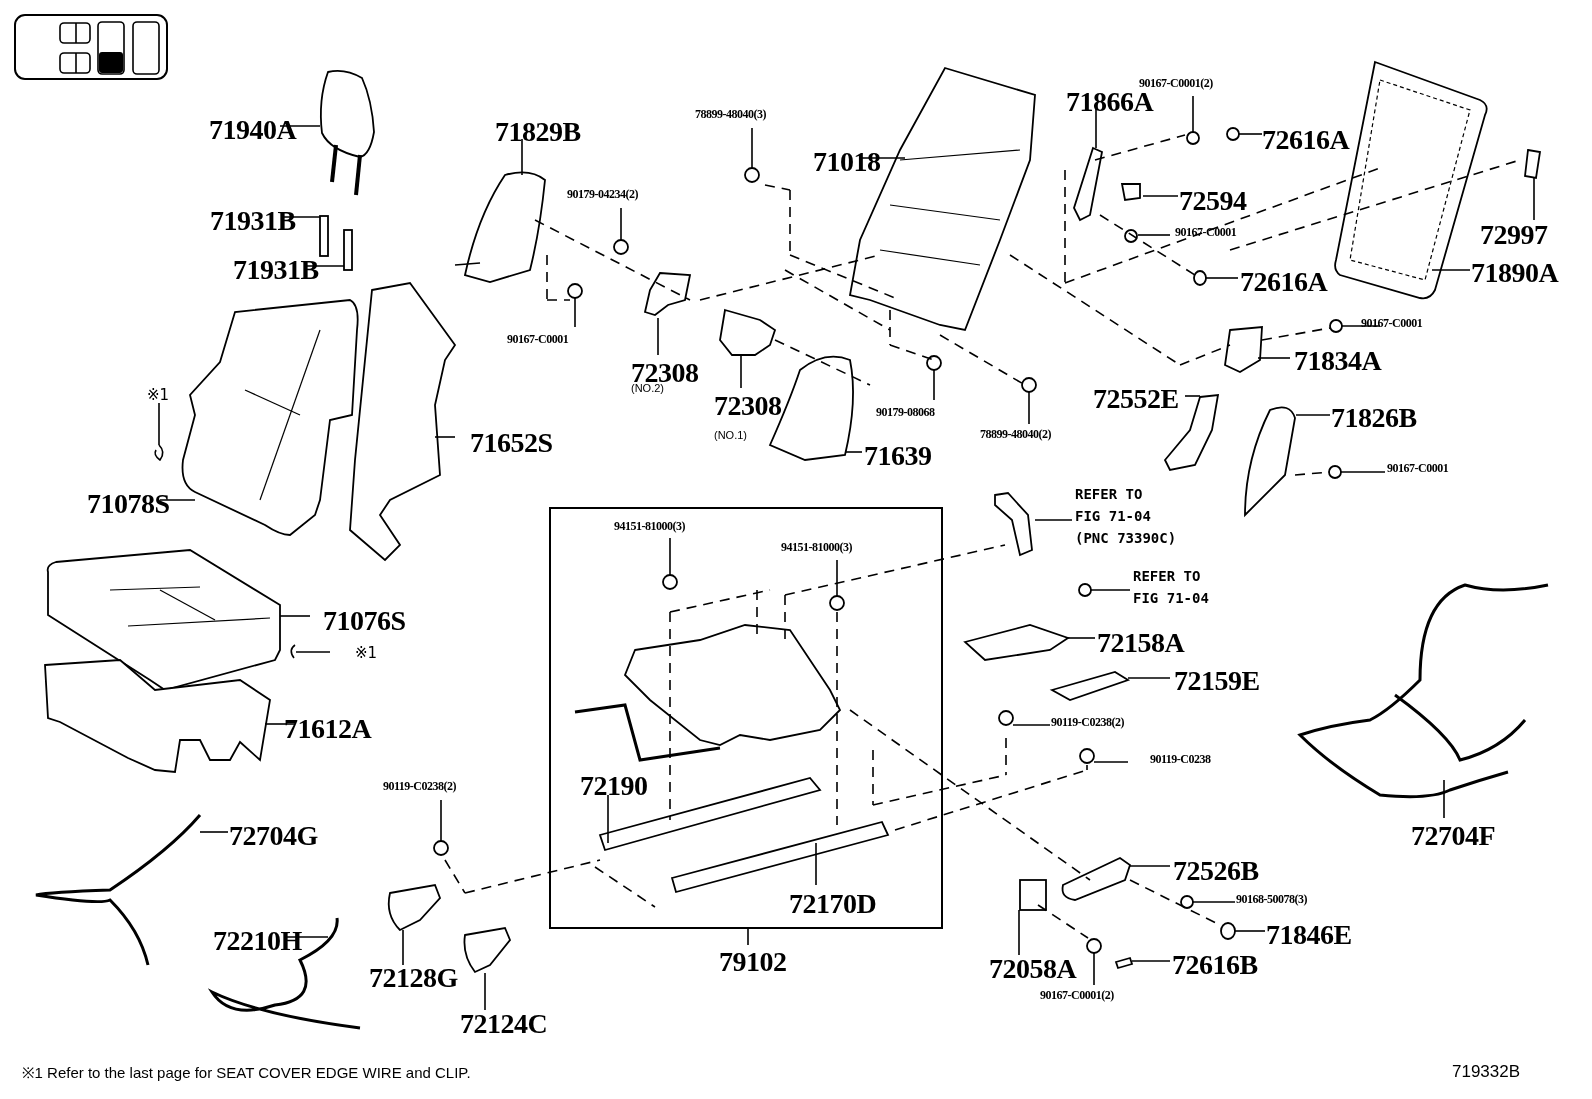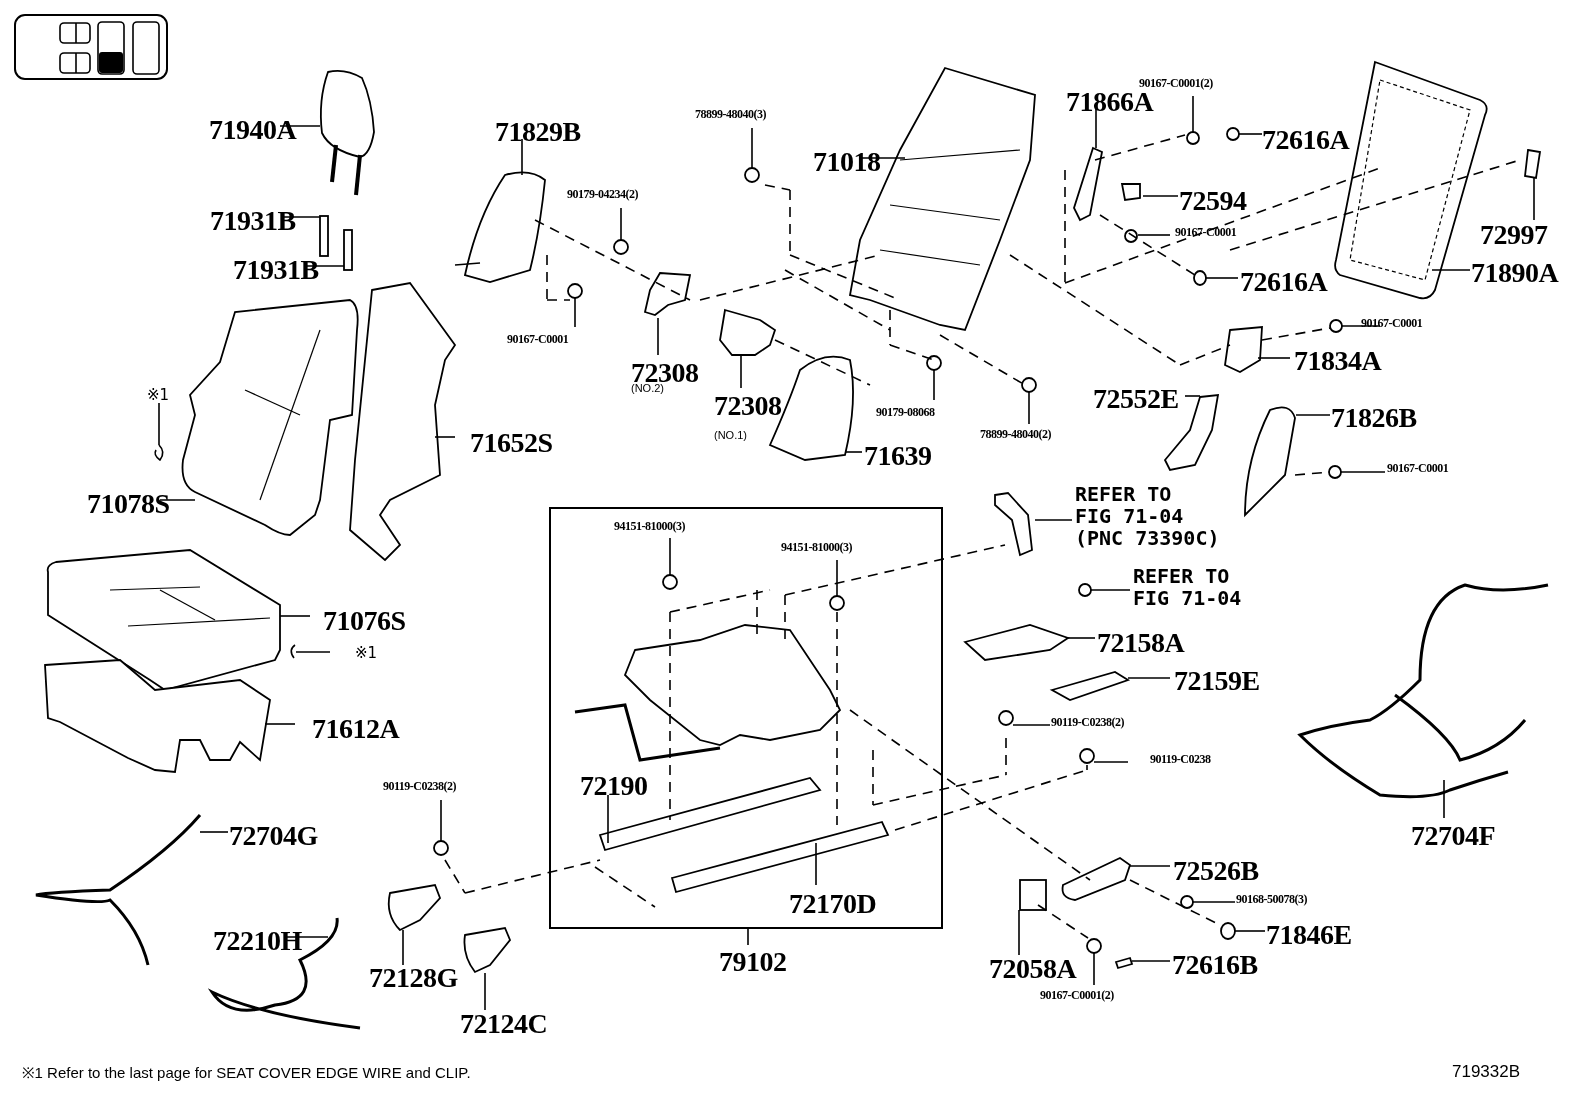--- a/index.html
+++ b/index.html
@@ -1,21 +1,21 @@
 <!DOCTYPE html>
 <html><head>
 <meta charset="utf-8">
 <style>
   html, body { margin: 0; padding: 0; background: #ffffff; }
   body { width: 1592px; height: 1099px; position: relative; overflow: hidden; font-family: "DejaVu Sans Mono", monospace; color: #000; }
   svg.art { position: absolute; left: 0; top: 0; width: 1592px; height: 1099px; }
   .lbl { position: absolute; font-family: "Liberation Serif", serif; font-weight: bold; font-size: 28px; letter-spacing: -0.5px; white-space: nowrap; line-height: 1; cursor: pointer; }
   .lbl.sm { font-size: 12px; }
   .sub { position: absolute; font-family: "Liberation Sans", sans-serif; font-size: 11px; white-space: nowrap; line-height: 1; }
-  .ref { position: absolute; font-family: "DejaVu Sans Mono", monospace; font-weight: bold; font-size: 20px; line-height: 22px; white-space: pre; }
+  .ref { position: absolute; font-family: "DejaVu Sans Mono", monospace; font-weight: bold; font-size: 14px; line-height: 22px; white-space: pre; }
   .note { position: absolute; font-family: "Liberation Sans", sans-serif; font-size: 15px; white-space: nowrap; }
   .figno { position: absolute; font-family: "Liberation Sans", sans-serif; font-size: 17px; white-space: nowrap; }
   .mark { position: absolute; font-family: "DejaVu Sans", sans-serif; font-size: 15px; white-space: nowrap; }
   .ln { stroke: #000; stroke-width: 1.6; fill: none; }
   .dash { stroke: #000; stroke-width: 1.6; fill: none; stroke-dasharray: 10 7; }
   .part { stroke: #000; stroke-width: 1.8; fill: #fff; }
   .partf { stroke: #000; stroke-width: 1.2; fill: none; }
 </style>
 </head>
 <body>
@@ -307,21 +307,21 @@
 <div class="lbl" style="left:1294px;top:347px">71834A</div>
 <div class="lbl" style="left:470px;top:429px">71652S</div>
 <div class="lbl" style="left:87px;top:490px">71078S</div>
 <div class="lbl" style="left:864px;top:442px">71639</div>
 <div class="lbl sm" style="left:876px;top:406px">90179-08068</div>
 <div class="lbl sm" style="left:980px;top:428px">78899-48040(2)</div>
 <div class="lbl" style="left:1093px;top:385px">72552E</div>
 <div class="lbl" style="left:1331px;top:404px">71826B</div>
 <div class="lbl sm" style="left:1387px;top:462px">90167-C0001</div>
 <div class="lbl" style="left:323px;top:607px">71076S</div>
-<div class="lbl" style="left:312px;top:715px">71612A</div>
+<div class="lbl" style="left:284px;top:715px">71612A</div>
 <div class="lbl sm" style="left:614px;top:520px">94151-81000(3)</div>
 <div class="lbl sm" style="left:781px;top:541px">94151-81000(3)</div>
 <div class="lbl" style="left:580px;top:772px">72190</div>
 <div class="lbl" style="left:789px;top:890px">72170D</div>
 <div class="lbl" style="left:719px;top:948px">79102</div>
 <div class="lbl" style="left:1097px;top:629px">72158A</div>
 <div class="lbl" style="left:1174px;top:667px">72159E</div>
 <div class="lbl sm" style="left:1051px;top:716px">90119-C0238(2)</div>
 <div class="lbl sm" style="left:1150px;top:753px">90119-C0238</div>
 <div class="lbl sm" style="left:383px;top:780px">90119-C0238(2)</div>

